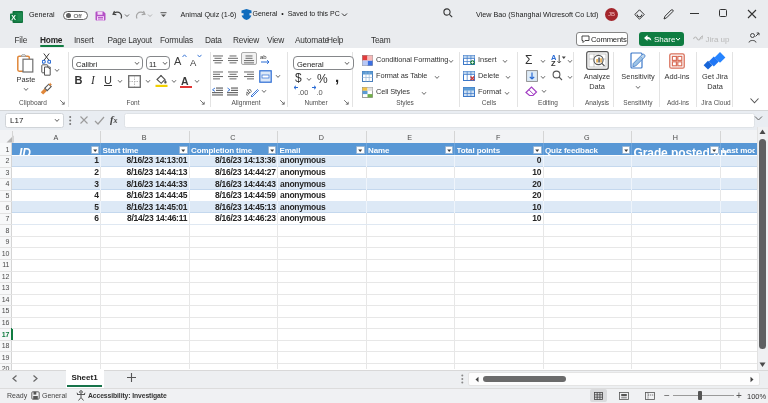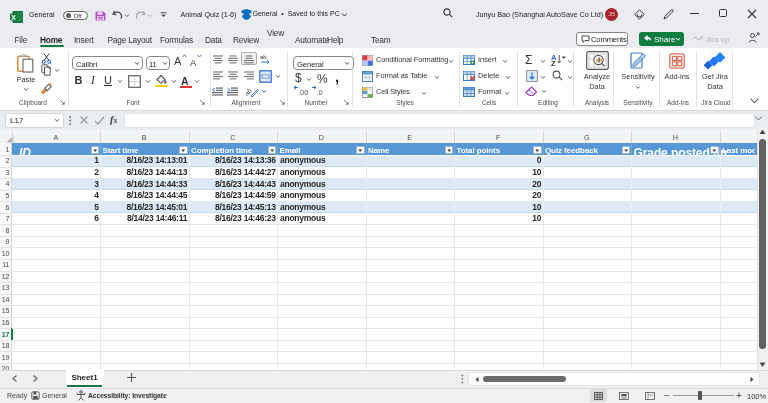--- a/index.html
+++ b/index.html
@@ -71,21 +71,21 @@
       <svg width="7" height="6" viewBox="0 0 7 6">
         <path d="M1 1.5 L3.5 4 L6 1.5" fill="none" stroke="#333" stroke-width="1"></path>
       </svg>
     </div>
 <div class="ab" style="left:443px;top:8px;width:10px;height:10px;">
       <svg width="10" height="10" viewBox="0 0 10 10">
         <circle cx="4" cy="4" r="3.1" fill="none" stroke="#333" stroke-width="1.1"></circle>
         <path d="M6.4 6.4 L9.2 9.2" stroke="#333" stroke-width="1.1"></path>
       </svg>
     </div>
-<div class="ab" style="left:476px;top:10px;font-size:7.2px;color:#1b1b1b;">Junyu Bao (Shanghai AutoSave Co Ltd)</div>
+<div class="ab" style="left:476px;top:10px;font-size:7.2px;color:#1b1b1b;">View Bao (Shanghai Wicresoft Co Ltd)</div>
 <div class="ab" style="left:605px;top:7.5px;width:13px;height:13px;border-radius:50%;background:#a4262c;color:#f1b9bb;font-size:6px;line-height:13px;text-align:center;">JB</div>
 <div class="ab" style="left:634px;top:8.5px;width:11px;height:11px;">
       <svg width="11" height="11" viewBox="0 0 11 11">
         <path d="M5.5 0.8 L10.2 5.5 L5.5 10.2 L0.8 5.5 Z" fill="none" stroke="#333" stroke-width="1"></path>
         <path d="M3.2 5.5 a2.3 2.3 0 0 0 4.6 0" fill="none" stroke="#333" stroke-width="1"></path>
       </svg>
     </div>
 <div class="ab" style="left:663px;top:8.5px;width:11px;height:11px;">
       <svg width="11" height="11" viewBox="0 0 11 11">
         <path d="M1 10 L2 7.2 L8.2 1 A1.1 1.1 0 0 1 9.8 2.6 L3.6 8.8 Z" fill="none" stroke="#333" stroke-width="1"></path>
@@ -99,21 +99,21 @@
       </svg>
     </div>
 <div class="ab" style="left:0;top:28px;width:768px;height:20px;background:#eaecef;"></div>
 <div class="ab" style="left:14.5px;top:35.2px;font-size:8.3px;letter-spacing:-0.2px;color:#333;">File</div>
 <div class="ab" style="left:40px;top:35.2px;font-size:8.3px;letter-spacing:-0.2px;font-weight:bold;color:#242424;">Home</div>
 <div class="ab" style="left:74px;top:35.2px;font-size:8.3px;letter-spacing:-0.2px;color:#333;">Insert</div>
 <div class="ab" style="left:107.5px;top:35.2px;font-size:8.3px;letter-spacing:-0.2px;color:#333;">Page Layout</div>
 <div class="ab" style="left:160px;top:35.2px;font-size:8.3px;letter-spacing:-0.2px;color:#333;">Formulas</div>
 <div class="ab" style="left:205px;top:35.2px;font-size:8.3px;letter-spacing:-0.2px;color:#333;">Data</div>
 <div class="ab" style="left:233px;top:35.2px;font-size:8.3px;letter-spacing:-0.2px;color:#333;">Review</div>
-<div class="ab" style="left:267px;top:28px;font-size:8.3px;letter-spacing:-0.2px;color:#333;">View</div>
+<div class="ab" style="left:267px;top:35px;font-size:8.3px;letter-spacing:-0.2px;color:#333;">View</div>
 <div class="ab" style="left:295px;top:35.2px;font-size:8.3px;letter-spacing:-0.2px;color:#333;">Automate</div>
 <div class="ab" style="left:327px;top:35.2px;font-size:8.3px;letter-spacing:-0.2px;color:#333;">Help</div>
 <div class="ab" style="left:371px;top:35.2px;font-size:8.3px;letter-spacing:-0.2px;color:#333;">Team</div>
 <div class="ab" style="left:40px;top:45px;width:24px;height:2.2px;background:#107c41;border-radius:1px;"></div>
 <div class="ab" style="left:576px;top:31.5px;width:52px;height:14px;border:1px solid #868686;border-radius:3px;background:#fff;"></div>
 <div class="ab" style="left:580.5px;top:35px;width:9px;height:8px;">
       <svg width="9" height="8" viewBox="0 0 9 8">
         <path d="M1 1 h7 v4.5 h-4 l-2 2 v-2 h-1 z" fill="none" stroke="#333" stroke-width="0.9"></path>
       </svg>
     </div>

